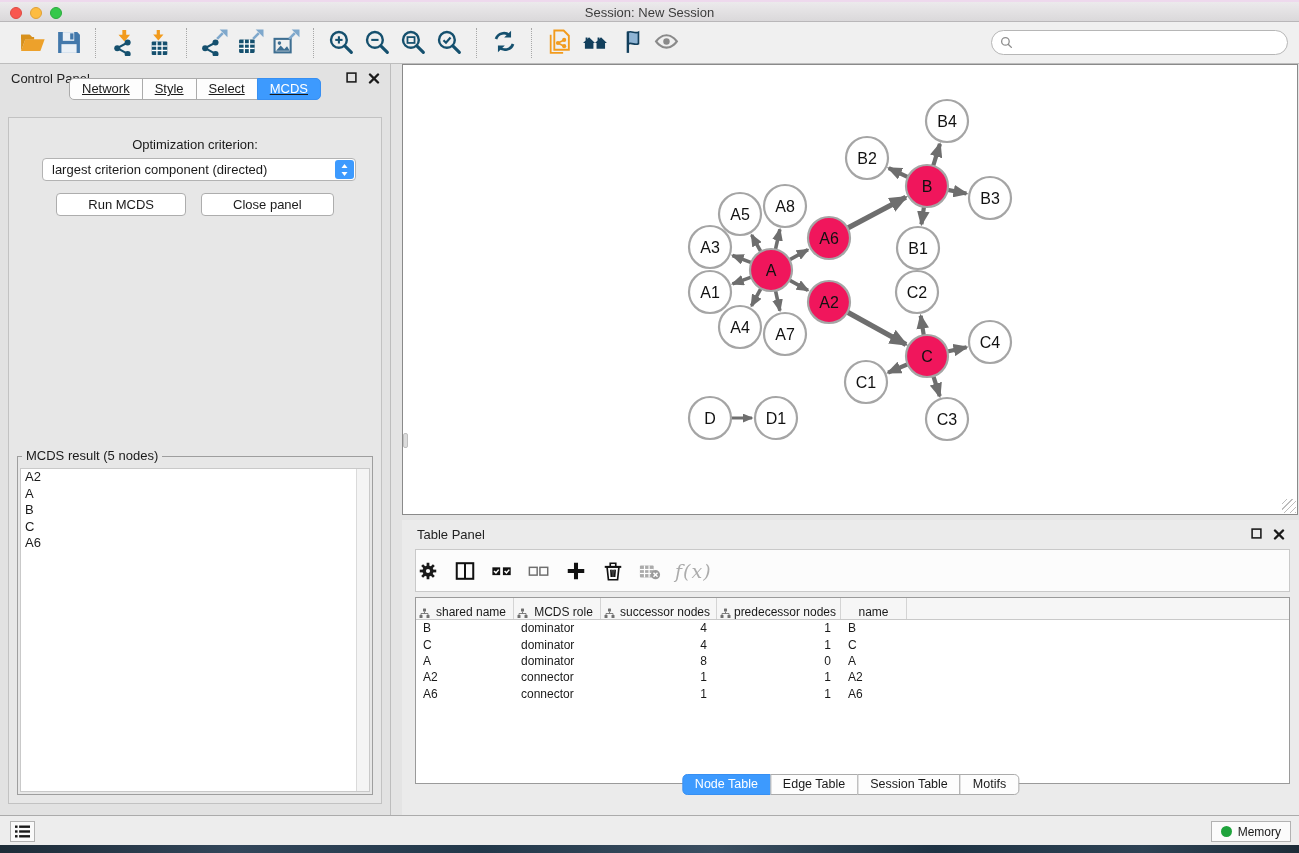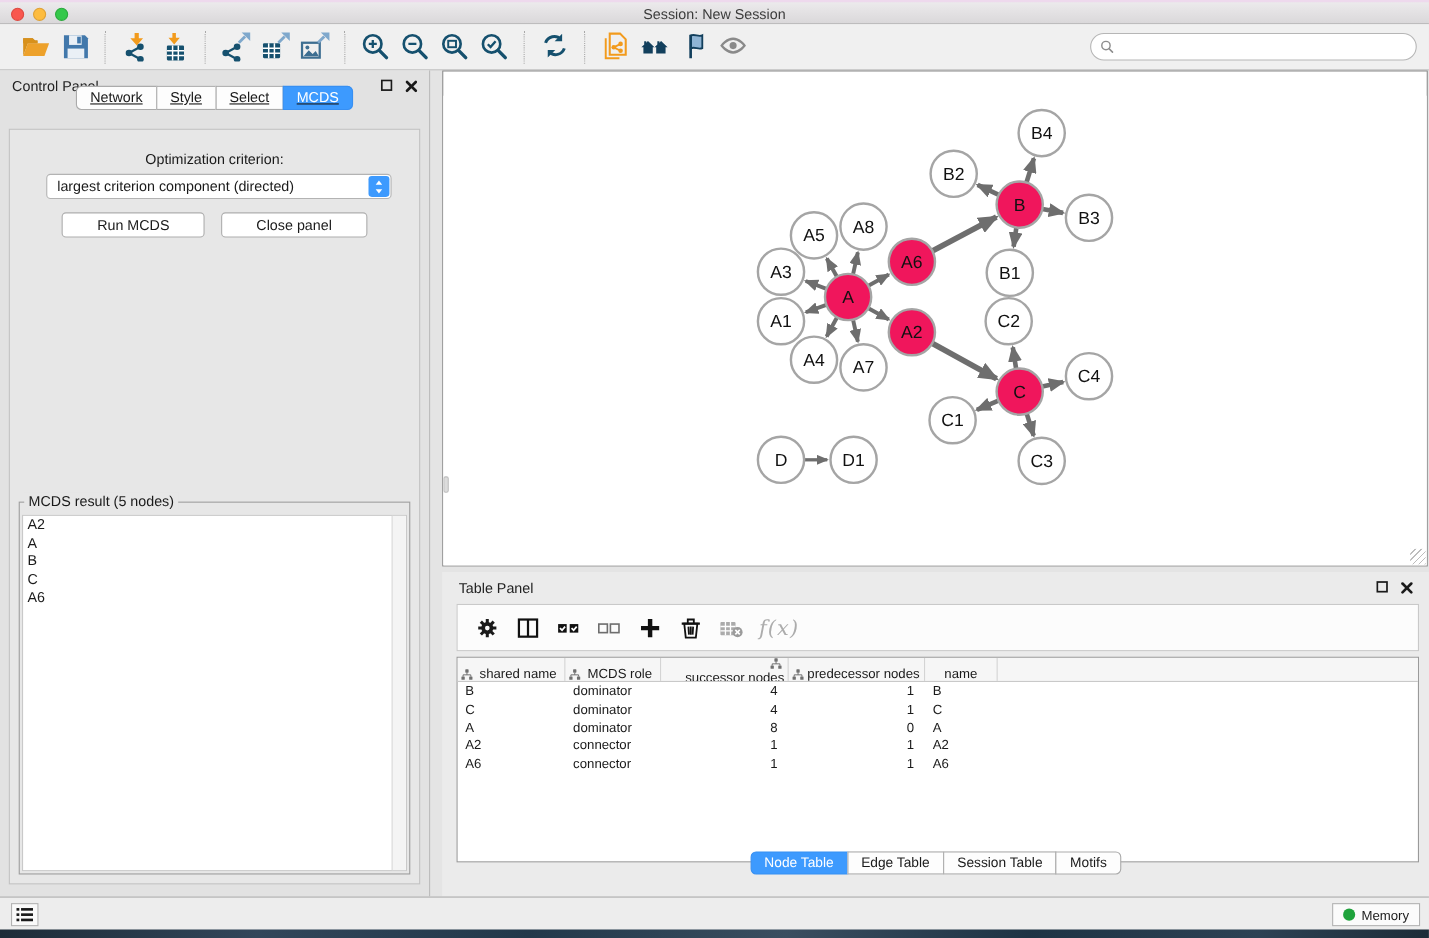--- a/index.html
+++ b/index.html
@@ -55,21 +55,21 @@
 .netwin{position:absolute;left:402px;top:64px;width:896px;height:451px;border:1px solid #8A8A8A;background:#fff;}
 .net-titlebar{position:relative;height:22px;background:linear-gradient(#F0F0F0,#DBDBDB);border-bottom:1px solid #ADADAD;}
 .net-titlebar .title{position:absolute;left:0;right:0;top:3px;text-align:center;color:#222;}
 .net-canvas{position:absolute;left:0;right:0;top:22px;bottom:0;background:#fff;overflow:hidden;}
 .net-canvas svg{position:absolute;left:0;top:0;}
 .grip{position:absolute;right:1px;bottom:1px;width:14px;height:14px;background:repeating-linear-gradient(135deg,transparent 0 3px,#BDBDBD 3px 4px);}
 .edge-handle{position:absolute;left:0px;top:346px;width:5px;height:15px;background:#DCDCDC;border:1px solid #BFBFBF;border-radius:2px;}
 
 
 .tpanel{position:absolute;left:402px;top:520px;width:897px;height:295px;background:#EBEBEB;}
-.ttoolbar{position:absolute;left:13px;right:9px;top:29px;height:43px;background:#FCFCFC;border:1px solid #C9C9C9;display:flex;align-items:center;padding-left:15px;gap:13px;}
+.ttoolbar{position:absolute;left:13px;right:9px;top:29px;height:43px;background:#FCFCFC;border:1px solid #C9C9C9;display:flex;align-items:center;padding-left:0;gap:13px;}
 .titem{display:flex;align-items:center;justify-content:center;width:24px;height:26px;}
 .titem svg{width:22px;height:22px;}
 .fx{font-family:"DejaVu Serif","Liberation Serif",serif;font-style:italic;font-size:19px;color:#ACACAC;letter-spacing:1px;}
 .tbl{position:absolute;left:13px;right:9px;top:77px;bottom:31px;background:#fff;border:1px solid #9A9A9A;overflow:hidden;}
 .thead{display:flex;height:22px;background:#F6F6F6;border-bottom:1px solid #C9C9C9;}
 .th{position:relative;display:flex;align-items:flex-end;border-right:1px solid #D4D4D4;font-size:12px;padding:0 3px;}
 .th .th-label{flex:1;text-align:center;white-space:nowrap;overflow:hidden;}
 .th.fill{flex:1;border-right:none;}
 .trow{display:flex;height:16.4px;align-items:center;}
 .td{font-size:12px;white-space:nowrap;overflow:hidden;}
@@ -506,21 +506,21 @@
             <svg width="11" height="11" viewBox="0 0 22 22" style="flex:0 0 auto;margin-right:2px;">
               <g fill="#707070">
                 <rect x="8" y="1" width="6" height="6" rx="1"></rect>
                 <rect x="1" y="14" width="6" height="6" rx="1"></rect>
                 <rect x="15" y="14" width="6" height="6" rx="1"></rect>
               </g>
               <path d="M11 7v4M4 14v-3h14v3" stroke="#707070" stroke-width="1.8" fill="none"></path>
             </svg>
             <span class="th-label">MCDS role</span>
           </div>
-          <div class="th" style="width: 116px; flex-direction: column;">
+          <div class="th" style="width: 116px;">
             <svg width="11" height="11" viewBox="0 0 22 22" style="flex:0 0 auto;margin-right:2px;">
               <g fill="#707070">
                 <rect x="8" y="1" width="6" height="6" rx="1"></rect>
                 <rect x="1" y="14" width="6" height="6" rx="1"></rect>
                 <rect x="15" y="14" width="6" height="6" rx="1"></rect>
               </g>
               <path d="M11 7v4M4 14v-3h14v3" stroke="#707070" stroke-width="1.8" fill="none"></path>
             </svg>
             <span class="th-label">successor nodes</span>
           </div>

